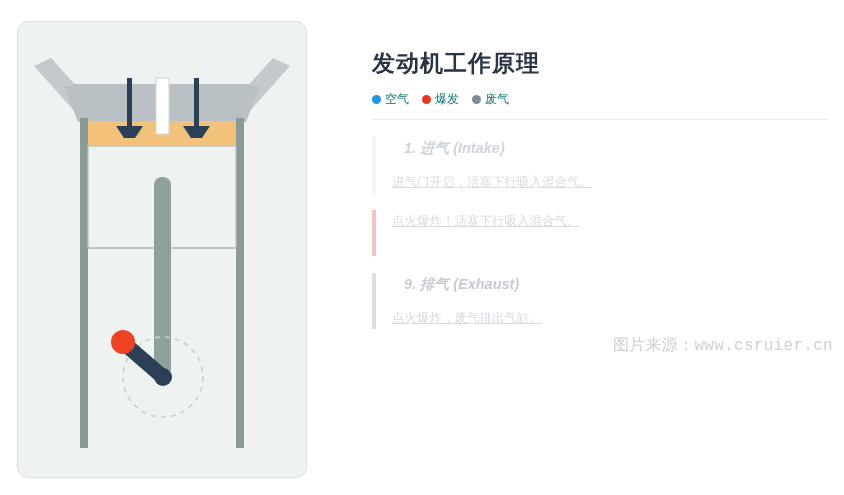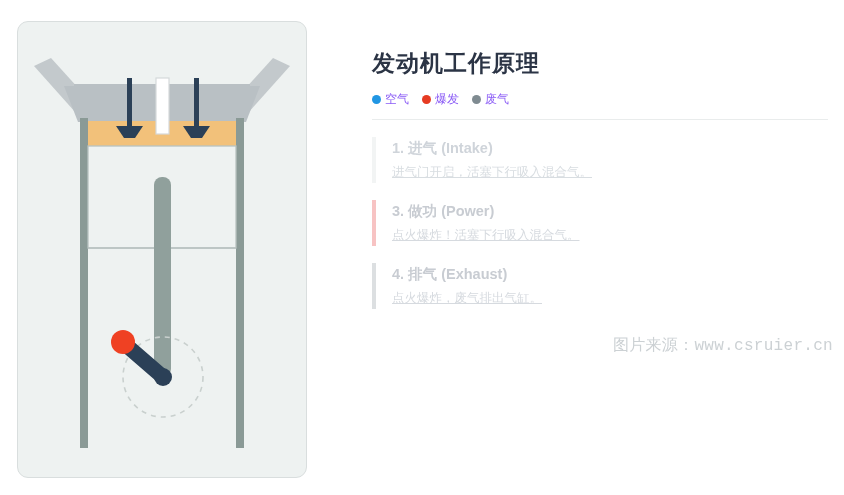--- a/index.html
+++ b/index.html
@@ -59,21 +59,21 @@
     display: flex;
     align-items: center;
     gap: 13px;
     height: 16px;
   }
   .legend-item {
     display: flex;
     align-items: center;
     gap: 4px;
     font-size: 12px;
-    color: #8b5cf6;
+    color: #0f766e;
   }
   .legend-dot {
     width: 9px;
     height: 9px;
     border-radius: 50%;
     display: inline-block;
   }
   .divider {
     margin-top: 12px;
     width: 456px;
@@ -87,21 +87,22 @@
   .step {
     padding: 0 0 0 16px;
     border-left: 4px solid transparent;
     margin-bottom: 17px;
     min-height: 46px;
   }
   .step-title {
     font-size: 14.5px;
     font-weight: bold;
     line-height: 22px;
-    margin: 0;
+    margin: 12px;
+    font-style: italic;
   }
   .step-desc {
     font-size: 12.5px;
     line-height: 22px;
     margin: 2px 0 0 0;
     text-decoration: underline;
   }
 
   
   .step.s-faded { border-left-color: #f2f4f4; }
@@ -225,26 +226,25 @@
 
     <div class="steps">
 
       <div class="step s-faded">
         <p class="step-title">1. 进气 (Intake)</p>
         <p class="step-desc">进气门开启，活塞下行吸入混合气。</p>
       </div>
 
 
       <div class="step s-power">
-        <p class="step-title">3. 做功 (Power)</p>
         <p class="step-desc">点火爆炸！活塞下行吸入混合气。</p>
       </div>
 
       <div class="step s-exhaust">
-        <p class="step-title">4. 排气 (Exhaust)</p>
+        <p class="step-title">9. 排气 (Exhaust)</p>
         <p class="step-desc">点火爆炸，废气排出气缸。</p>
       </div>
 
     </div>
   </div>
 
   <div class="watermark">
     <span>图片来源：</span><span class="wm-url">www.csruier.cn</span>
   </div>
 

